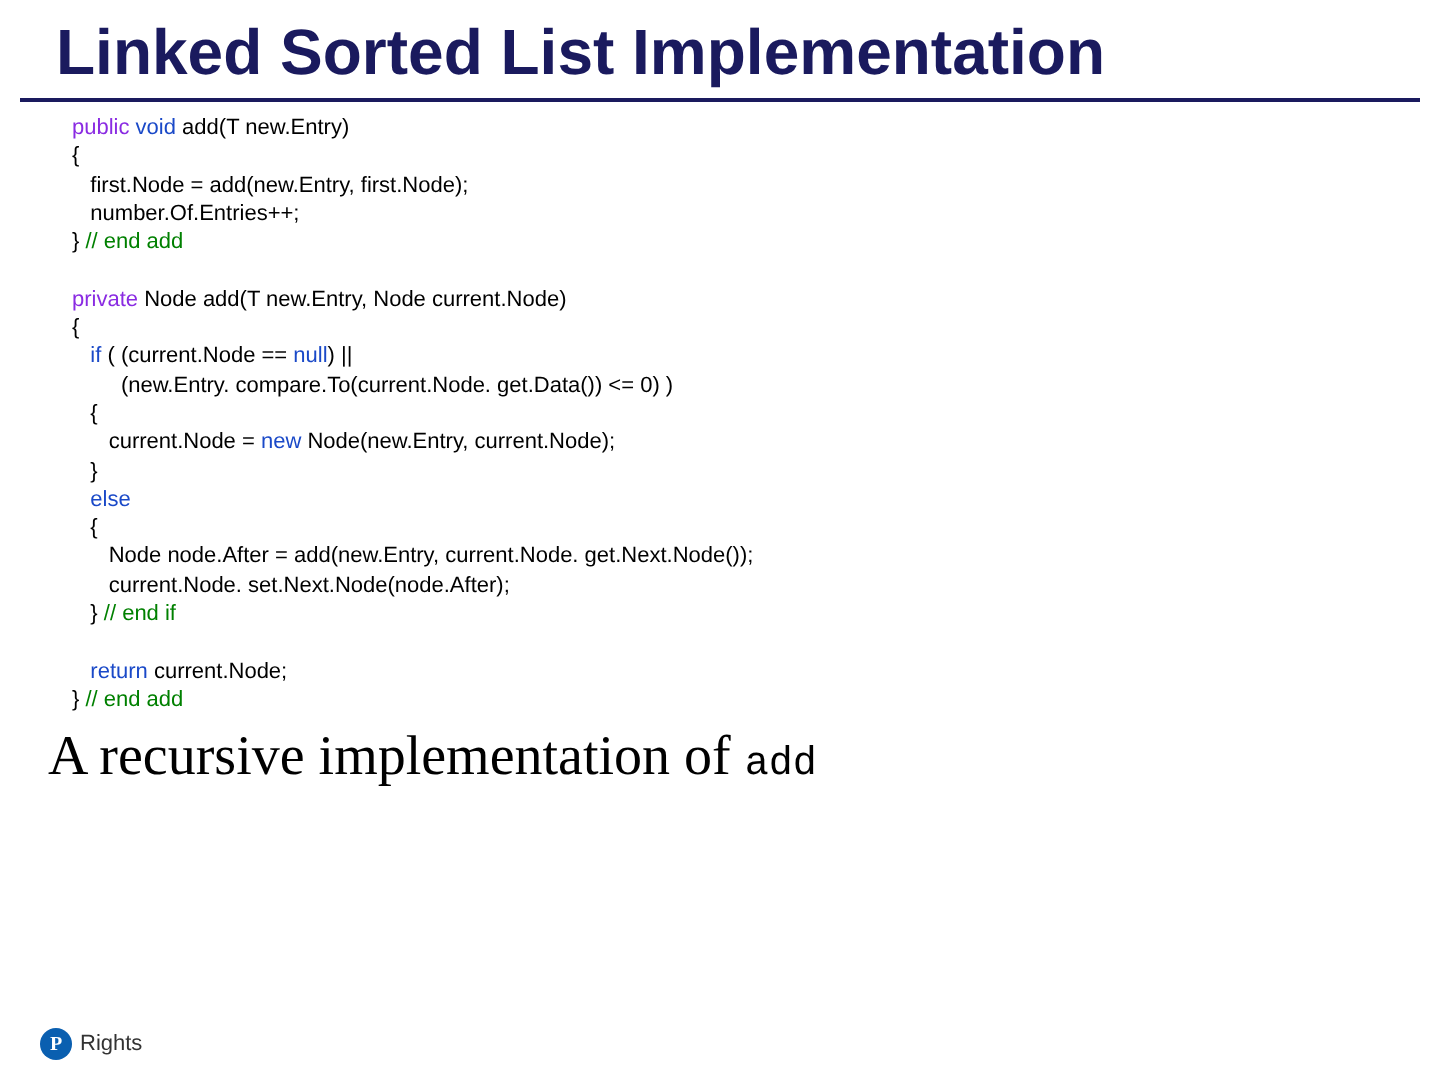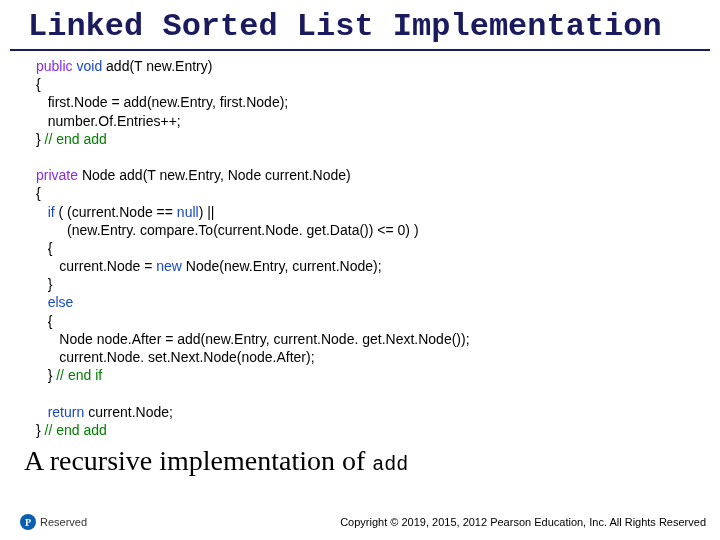--- a/index.html
+++ b/index.html
@@ -6,31 +6,31 @@
     margin: 0;
     padding: 0;
     width: 720px;
     height: 540px;
     background: #ffffff;
     font-family: Arial, Helvetica, sans-serif;
     position: relative;
     overflow: hidden;
   }
   .title {
-    font-family: Liberation Mono, monospace;
+    font-family: Liberation Sans, sans-serif;
     font-size: 32px;
     font-weight: bold;
     color: #1a1a5e;
     padding: 8px 0 4px 18px;
     border-bottom: 2px solid #1a1a5e;
     margin: 0 10px 6px 10px;
   }
   .code-block {
     font-family: Arial, Helvetica, sans-serif;
-    font-size: 14px;
+    font-size: 11px;
     line-height: 1.3;
     padding: 0 0 0 36px;
     white-space: pre;
     color: #000;
   }
   .kw-purple { color: #8a2be2; }
   .kw-blue { color: #1a49c8; }
   .comment { color: #008000; }
   .subtitle {
     font-family: "Times New Roman", Times, serif;
@@ -106,16 +106,15 @@
 <span class="kw-blue">   return</span><span> current.Node;</span>
 <span>} </span><span class="comment">// end add</span></div>
 
 <div class="subtitle">
   <span>A recursive implementation of </span><span class="mono">add</span>
 </div>
 
 <div class="footer">
   <div class="logo-wrap">
     <div class="logo-circle">P</div>
-    <div class="logo-text">Reserved</div>
+    <div class="logo-text">Rights</div>
   </div>
-  <div class="copyright">Copyright © 2019, 2015, 2012 Pearson Education, Inc. All Rights Reserved</div>
 </div>
 
 </body></html>

